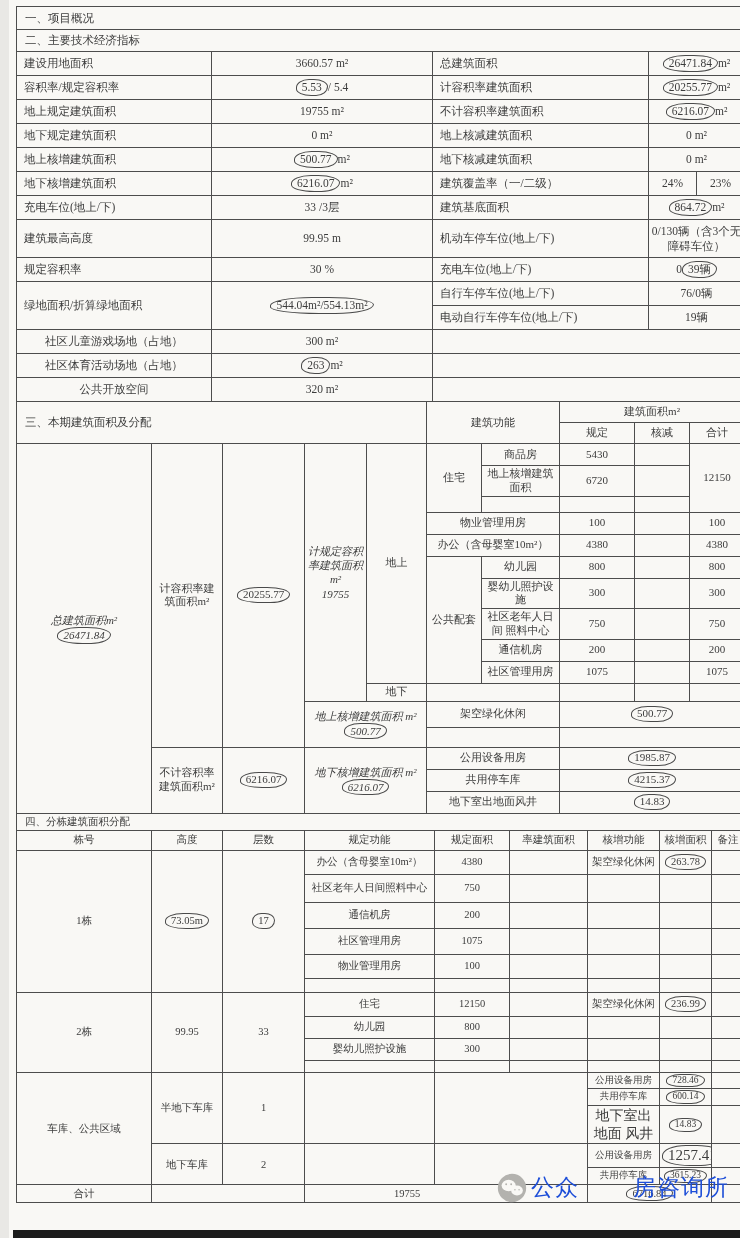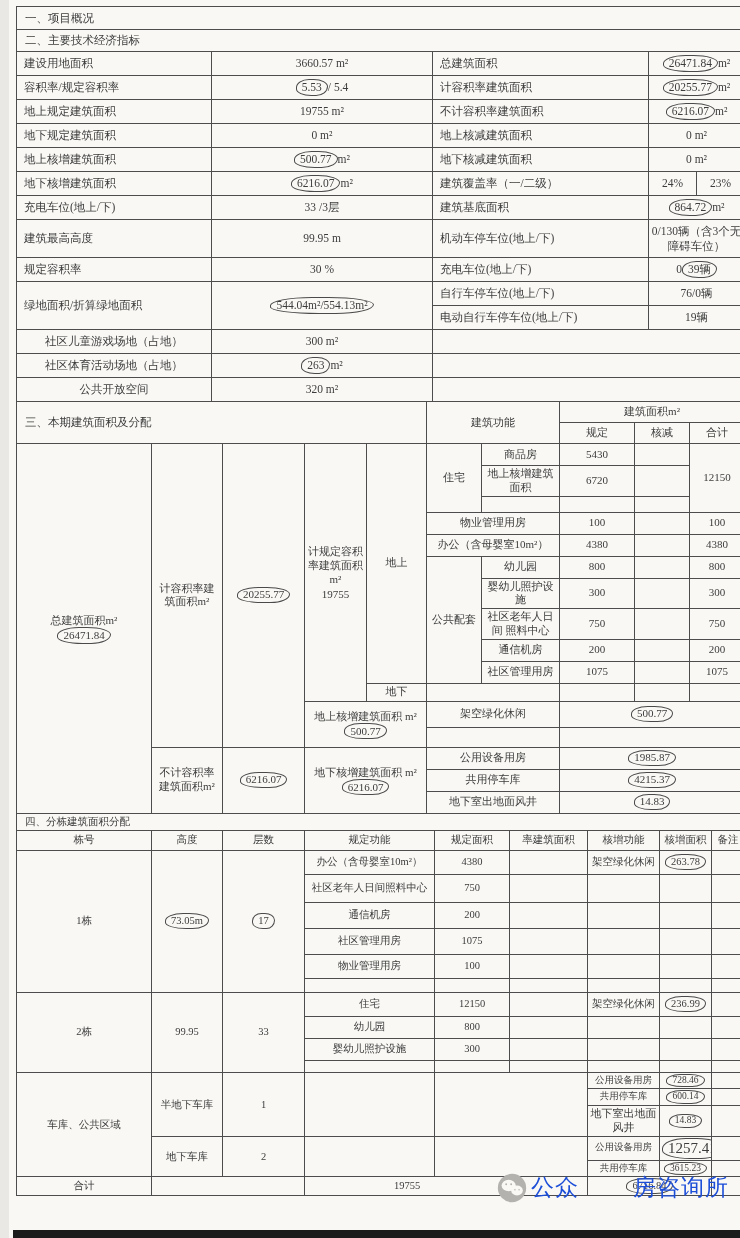--- a/index.html
+++ b/index.html
@@ -9,21 +9,21 @@
   table{border-collapse:collapse;table-layout:fixed;width:728px;margin-top:-1px;}
   td{border:1px solid #4d4d4d;text-align:center;vertical-align:middle;
      padding:1px 2px;font-size:11px;line-height:1.25;overflow:hidden;word-break:break-all;}
   .t1 td,.t2 td{font-size:11.5px;}
   .t4 td,.t5 td{font-size:10.5px;}
   .sect{ text-align:left;padding-left:8px;font-size:11.5px;}
   .lbl{text-align:left;padding-left:7px;}
   .circ{display:inline-block;border:1.2px solid #4a4a4a;
         border-radius:48% 52% 44% 56%/62% 55% 68% 50%;
         padding:0 5px;white-space:nowrap;}
-  .stack div{line-height:1.3;}
+  .stack div{line-height:1.3;font-style:italic;}
   .wm-gray{position:absolute;left:488px;top:1172px;width:248px;display:flex;align-items:center;
            color:#1d4ed8;font-size:23px;letter-spacing:1px;white-space:nowrap;z-index:5;}
   .wm-gray .gap{display:inline-block;width:54px;}
   .wm-red{position:absolute;left:489px;top:1197px;width:250px;font-size:21.5px;font-weight:bold;
           color:#87403c;text-shadow:1px 1px 0 #3a2a28;letter-spacing:1px;white-space:nowrap;z-index:6;}
   .botbar{position:absolute;left:4px;top:1230px;width:733px;height:8px;background:#1c1c1c;z-index:4;}
   .wx{width:30px;height:30px;margin-right:4px;flex:0 0 auto;}
 </style>
 </head>
 <body>
@@ -397,21 +397,21 @@
      <td style="font-size:9.5px">公用设备用房</td>
      <td style="font-size:9.5px"><span class="circ">728.46</span></td>
      <td></td>
    </tr>
    <tr style="height:14px">
      <td style="font-size:9.5px">共用停车库</td>
      <td style="font-size:9.5px"><span class="circ">600.14</span></td>
      <td></td>
    </tr>
    <tr style="height:18px">
-     <td style="font-size:11px">地下室出地面 风井</td>
+     <td style="font-size:14px">地下室出地面 风井</td>
      <td style="font-size:9.5px"><span class="circ">14.83</span></td>
      <td></td>
    </tr>
    <tr style="height:14px">
      <td rowspan="2">地下车库</td>
      <td rowspan="2">2</td>
      <td rowspan="2"></td>
      <td colspan="2" rowspan="2"></td>
      <td style="font-size:9.5px">公用设备用房</td>
      <td style="font-size:15px"><span class="circ">1257.41</span></td>

